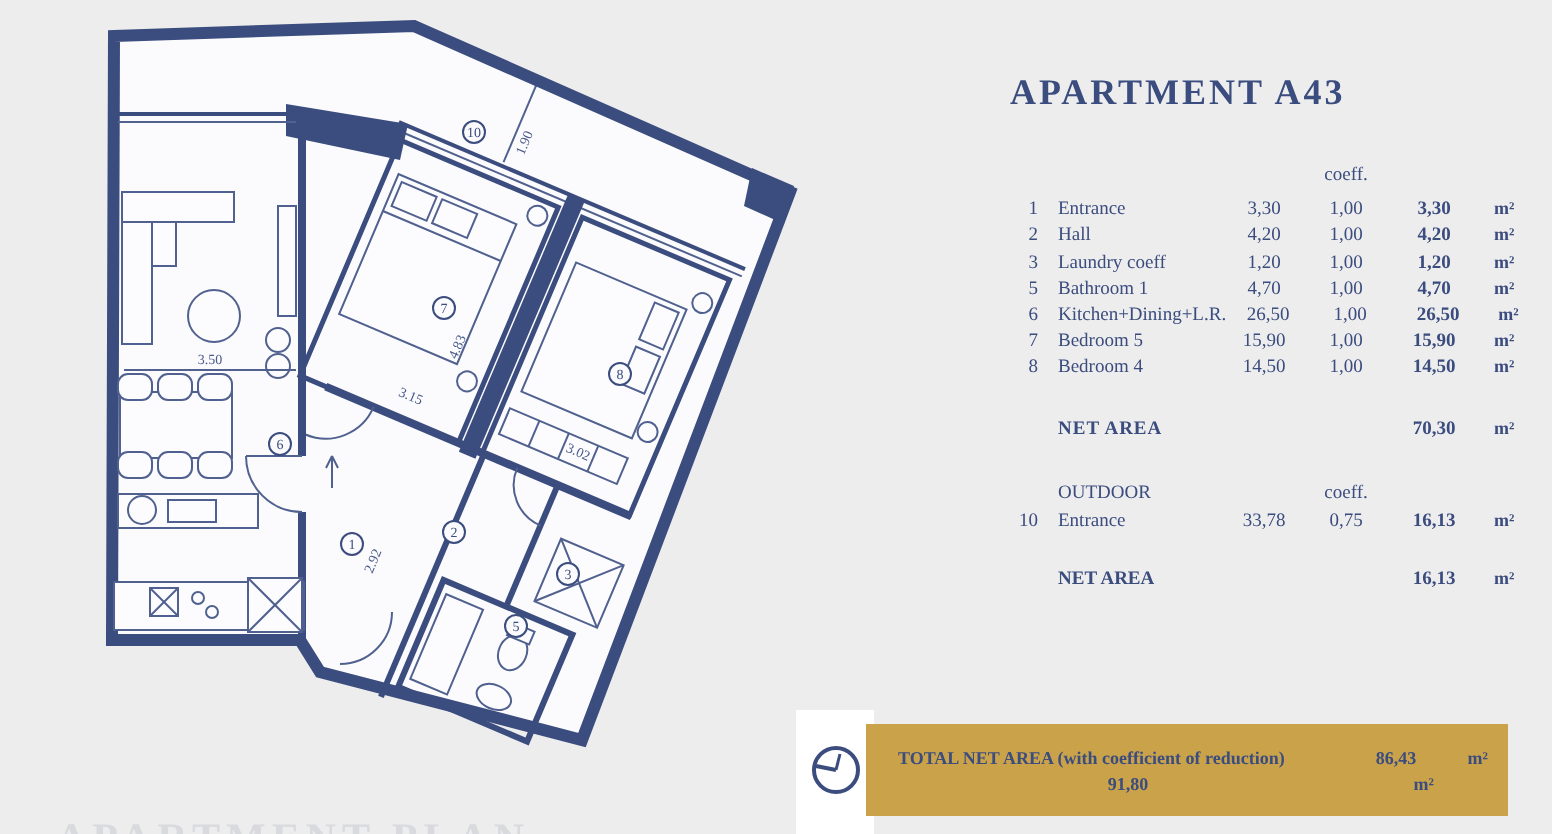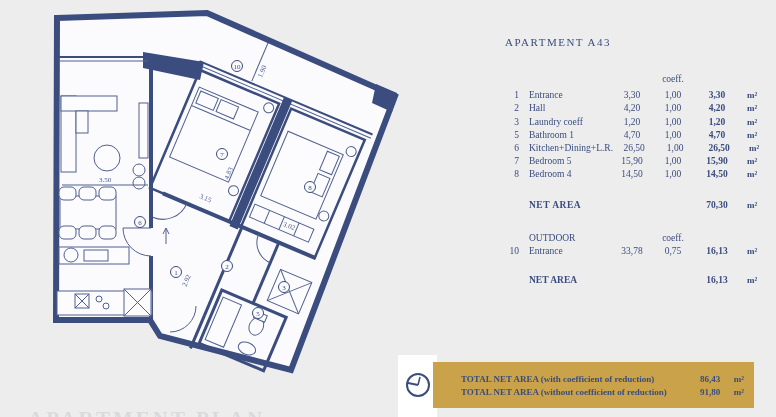--- a/index.html
+++ b/index.html
@@ -12,40 +12,40 @@
   .ln{stroke:#50618f;stroke-width:1;fill:none;}
   .w6{stroke:#3b4c7e;stroke-width:6;fill:none;stroke-linejoin:miter;}
   .w4{stroke:#3b4c7e;stroke-width:4;fill:none;}
   .w3{stroke:#3b4c7e;stroke-width:3;fill:none;}
   .w2{stroke:#3b4c7e;stroke-width:2;fill:none;}
   .dim{font-family:"Liberation Serif",serif;font-size:7px;fill:#4a5a8a;text-anchor:middle;}
   .lblc{fill:#fbfbfd;stroke:#3b4c7e;stroke-width:1;}
   .lblt{font-family:"Liberation Serif",serif;font-size:7px;fill:#3b4c7e;text-anchor:middle;}
   
   #table-panel{position:absolute;left:505px;top:36px;width:256px;}
-  .title{font-size:11px;font-weight:normal;letter-spacing:1.5px;margin:0;}
+  .title{font-size:18px;font-weight:bold;letter-spacing:1.5px;margin:0;}
   .trow{display:grid;grid-template-columns:16px 1fr 42px 40px 48px 20px;height:13.2px;
         align-items:baseline;font-size:9.5px;}
   .c-num{text-align:right;padding-right:2px;}
   .c-name{padding-left:8px;}
   .c-area,.c-coeff,.c-net{text-align:center;}
   .c-net{font-weight:bold;}
   .c-unit{padding-left:6px;font-weight:bold;font-size:9px;}
   .coeff-head{margin-top:26px;}
   .coeff-head .c-coeff{font-weight:normal;}
   #rows{margin-top:3px;}
   .netrow{margin-top:17px;font-weight:bold;}
   .netrow .c-name{letter-spacing:0.5px;}
   .outhead{margin-top:20px;}
   .net2{margin-top:16px;font-weight:bold;}
   
   #white-strip{position:absolute;left:398px;top:355px;width:39px;height:62px;background:#ffffff;}
   #totals-box{position:absolute;left:433px;top:362px;width:321px;height:46px;background:#c9a24a;
               display:flex;flex-direction:column;justify-content:center;gap:3px;}
-  .tot-row{display:grid;grid-template-columns:230px 38px 1fr;padding-left:28px;padding-right:10px;
+  .tot-row{display:grid;grid-template-columns:230px 38px 1fr;padding-left:16px;padding-right:10px;
            font-size:9px;font-weight:bold;color:#3b4c7e;}
   .tot-val{text-align:center;}
   .tot-unit{text-align:right;}
   #plan-icon{position:absolute;left:403px;top:370px;}
   #caption{position:absolute;left:28px;top:407px;font-size:21px;font-weight:bold;
            letter-spacing:3px;color:#d9dade;white-space:nowrap;}
 </style>
 </head>
 <body>
 
@@ -315,21 +315,20 @@
     <line x1="15" y1="15" x2="17" y2="7" stroke="#3b4c7e" stroke-width="1.5"></line>
   </svg>
 
   <div id="totals-box">
     <div class="tot-row">
       <span>TOTAL NET AREA (with coefficient of reduction)</span>
       <span class="tot-val">86,43</span>
       <span class="tot-unit">m²</span>
     </div>
     <div class="tot-row">
-      <span>TOTAL NET AREA (without coefficient of reduction)</span>
       <span class="tot-val">91,80</span>
       <span class="tot-unit">m²</span>
     </div>
   </div>
 
   <div id="caption">APARTMENT PLAN</div>
 
 </div>
 
 </body></html>

